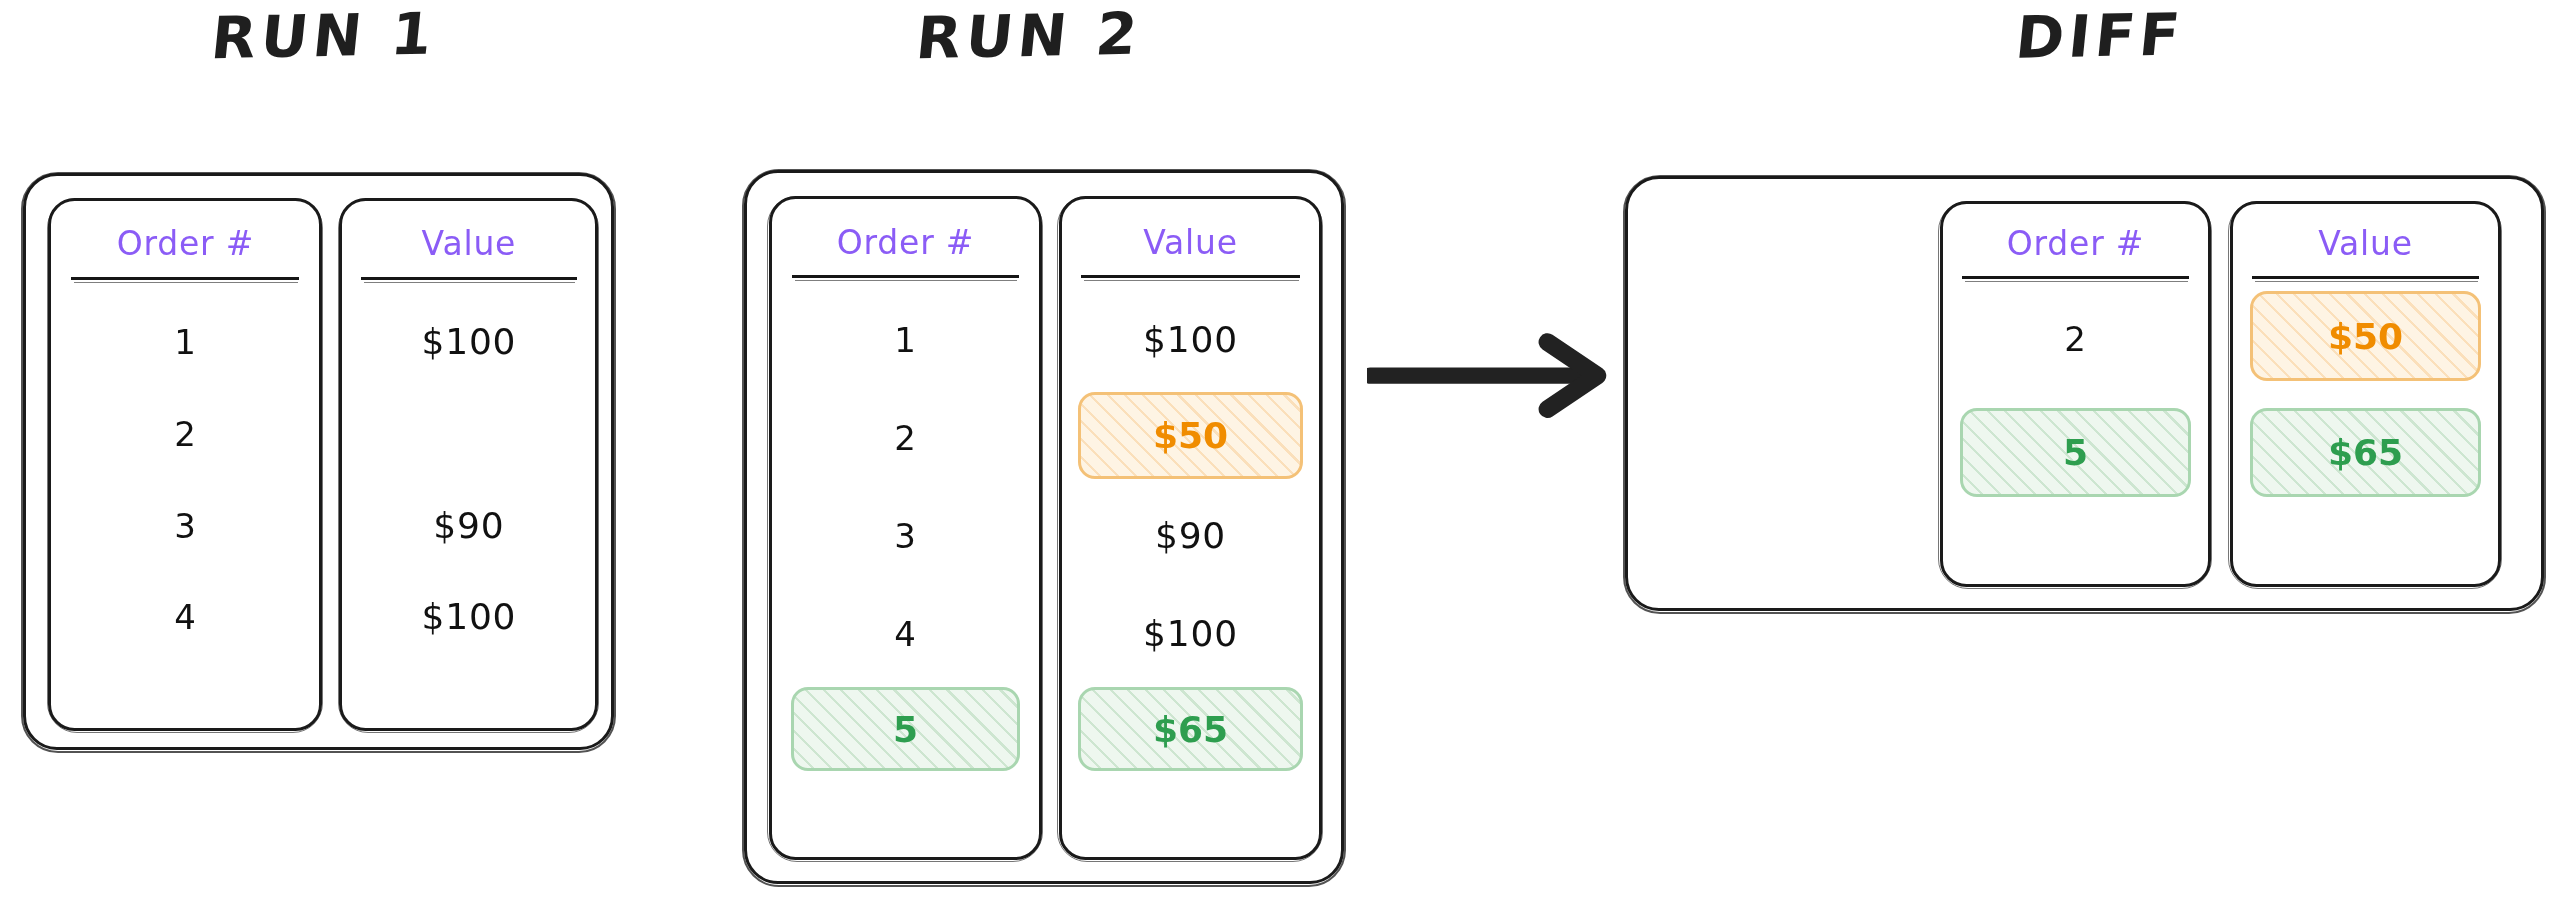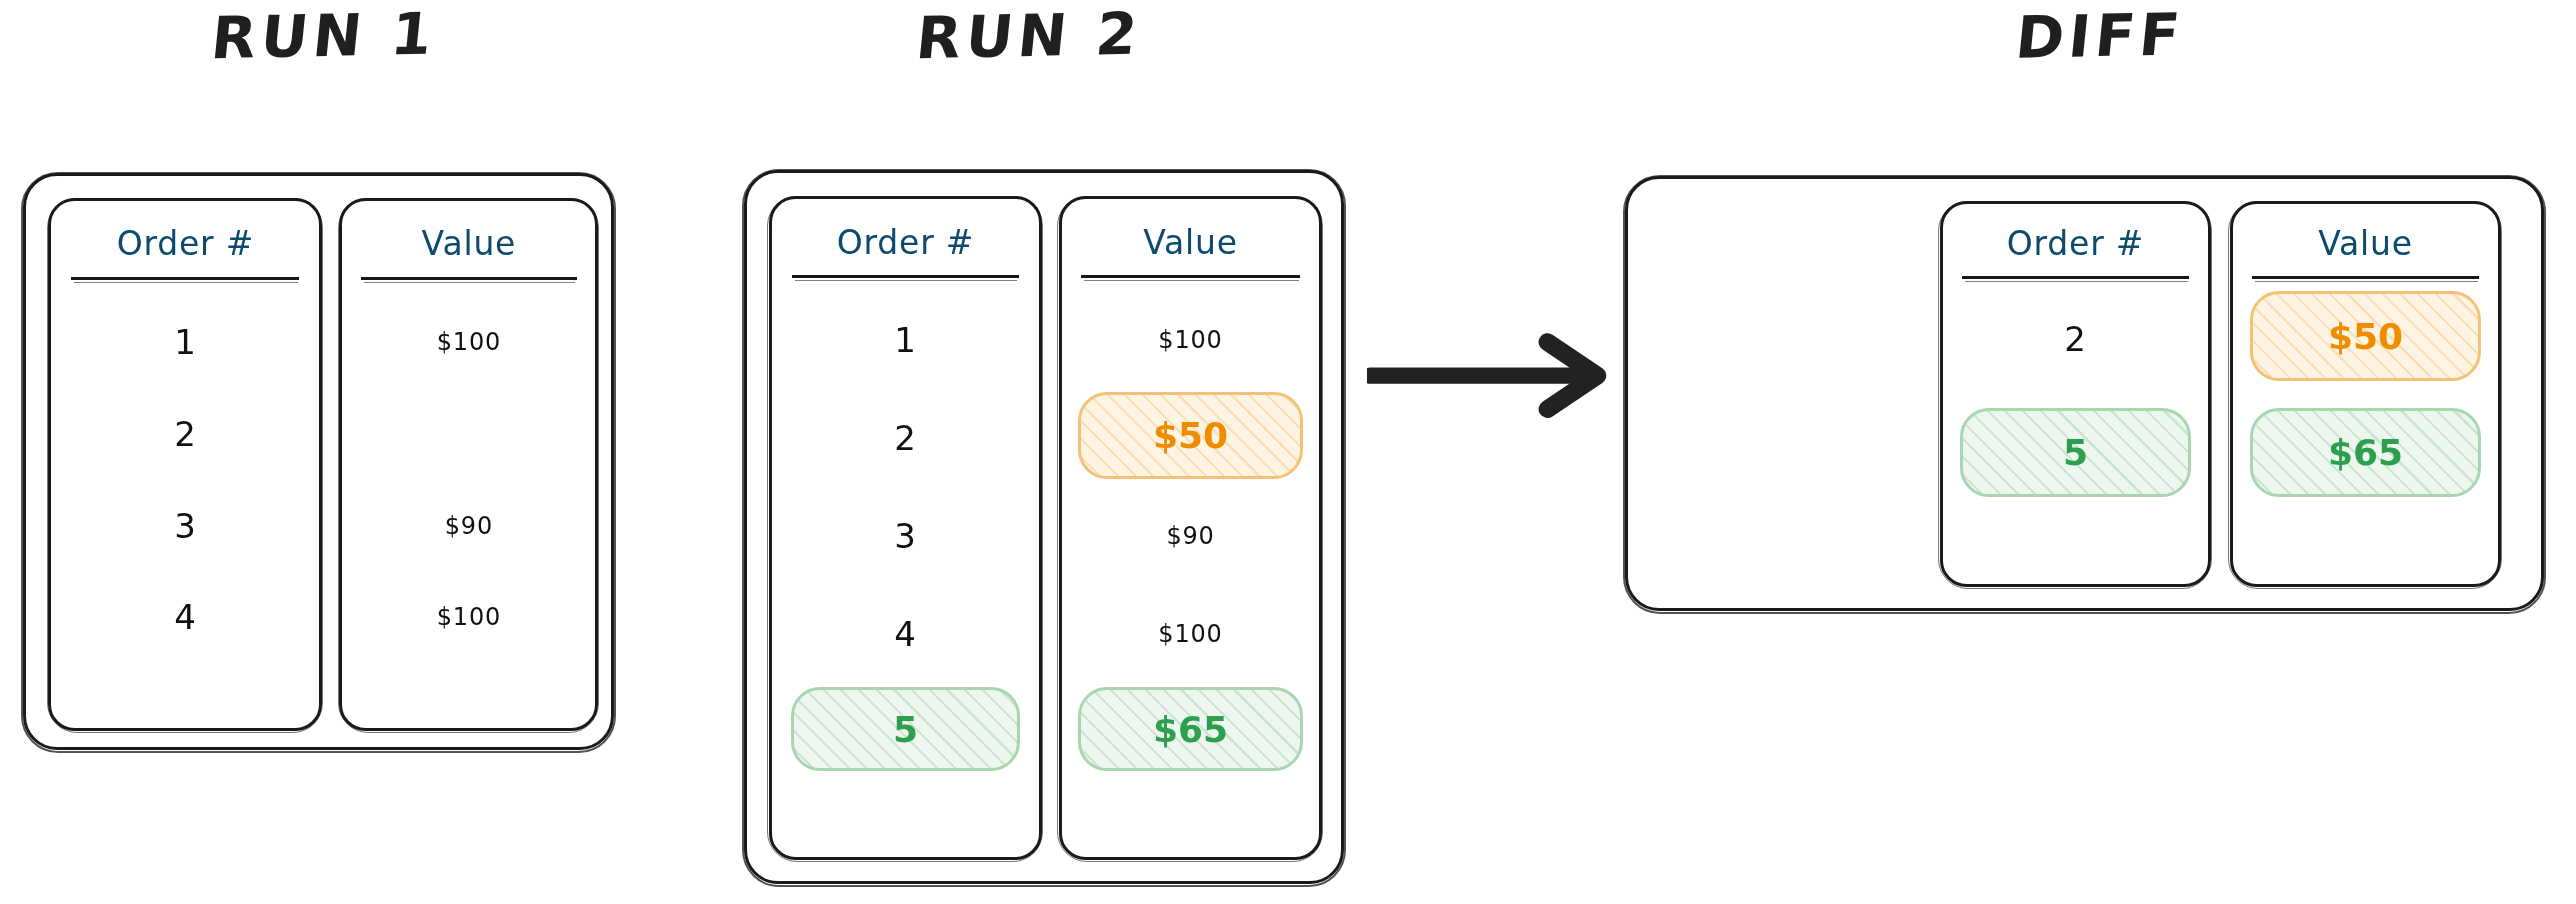--- a/index.html
+++ b/index.html
@@ -57,21 +57,21 @@
     opacity:.6;
     pointer-events:none;
   }
 
   
   .col-head{
     position:absolute;
     left:0;right:0;
     text-align:center;
     font-size:33px;
-    color:#0c4a6e;
+    color:#8b5cf6;
     white-space:nowrap;
     font-family:"DejaVu Sans","Liberation Sans",sans-serif;
     letter-spacing:0.8px;
   }
   .col-rule{
     position:absolute;
     height:0;
     border-top:3.1px solid #161616;
   }
   .col-rule::after{
@@ -86,29 +86,29 @@
   .cell{
     position:absolute;
     display:flex;
     align-items:center;
     justify-content:center;
     font-size:34px;
     color:#111;
     white-space:nowrap;
     letter-spacing:0.8px;
   }
-  .cell.money{font-size:24px;}
+  .cell.money{font-size:36px;}
 
   
   .chip{
     position:absolute;
     display:flex;
     align-items:center;
     justify-content:center;
-    border-radius:29px;
+    border-radius:17px;
     box-sizing:border-box;
     white-space:nowrap;
   }
   .chip-orange{
     border:3.1px solid #f4c177;
     background:
       repeating-linear-gradient(45deg,
         rgba(244,176,90,.30) 0px, rgba(244,176,90,.30) 2.3px,
         rgba(255,255,255,0) 2.3px, rgba(255,255,255,0) 12.5px),
       #fef4e4;

